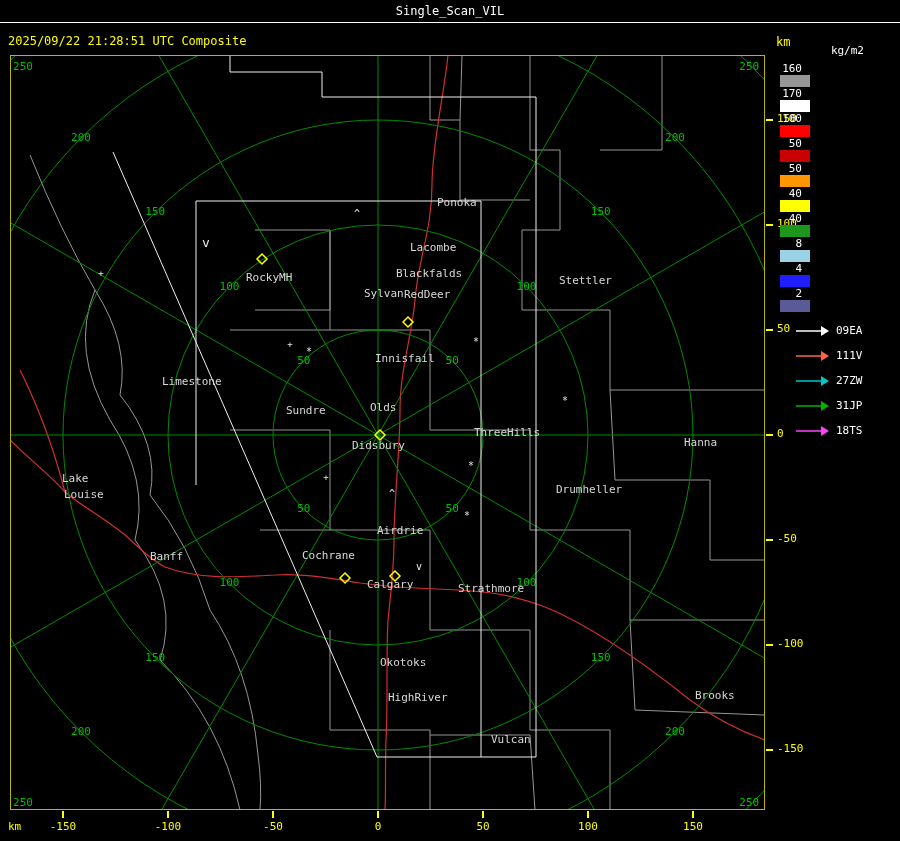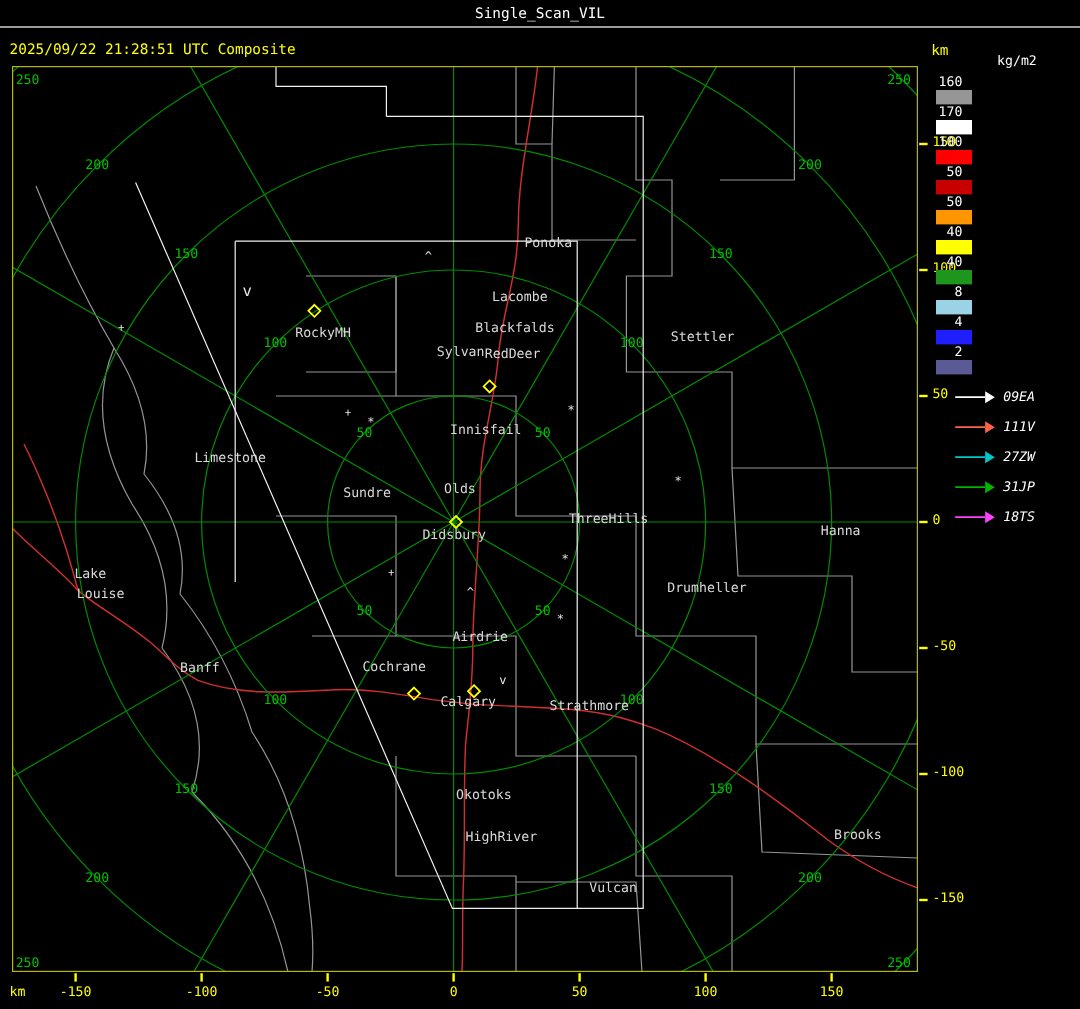--- a/index.html
+++ b/index.html
@@ -17,21 +17,21 @@
   .rlabel{position:absolute;left:777px;color:#ffff00;font-size:11px;}
   .btick{position:absolute;top:811px;width:2px;height:7px;background:#ffff00;}
   .blabel{position:absolute;top:820px;width:44px;text-align:center;color:#ffff00;font-size:11px;}
   .bottom-unit{position:absolute;left:8px;top:820px;color:#ffff00;font-size:11px;}
   .cb-unit{position:absolute;left:806px;top:44px;width:58px;text-align:right;color:#ffffff;font-size:11px;}
   #colorbar-entries{position:absolute;left:780px;top:62px;}
   .cb-row{display:flex;align-items:flex-start;height:25px;flex-direction:column;}
   .cb-label{width:22px;text-align:right;color:#ffffff;font-size:11px;margin-right:4px;}
   .cb-swatch{width:30px;height:25px;}
   #radar-legend-rows{position:absolute;left:794px;top:318px;}
-  .lg-row{display:flex;align-items:center;height:25px;font-style:italic;}
+  .lg-row{display:flex;align-items:center;height:25px;}
   .lg-label{color:#ffffff;font-size:11px;margin-left:6px;}
 </style>
 </head>
 <body>
 
 <div class="app">
 
   <div class="titlebar">
     <span>Single_Scan_VIL</span>
   </div>

